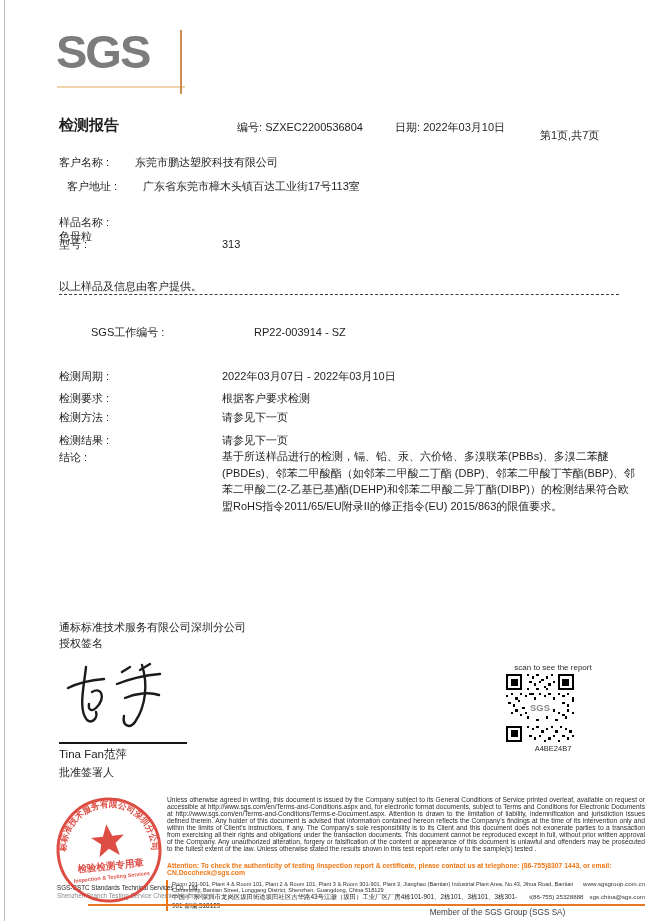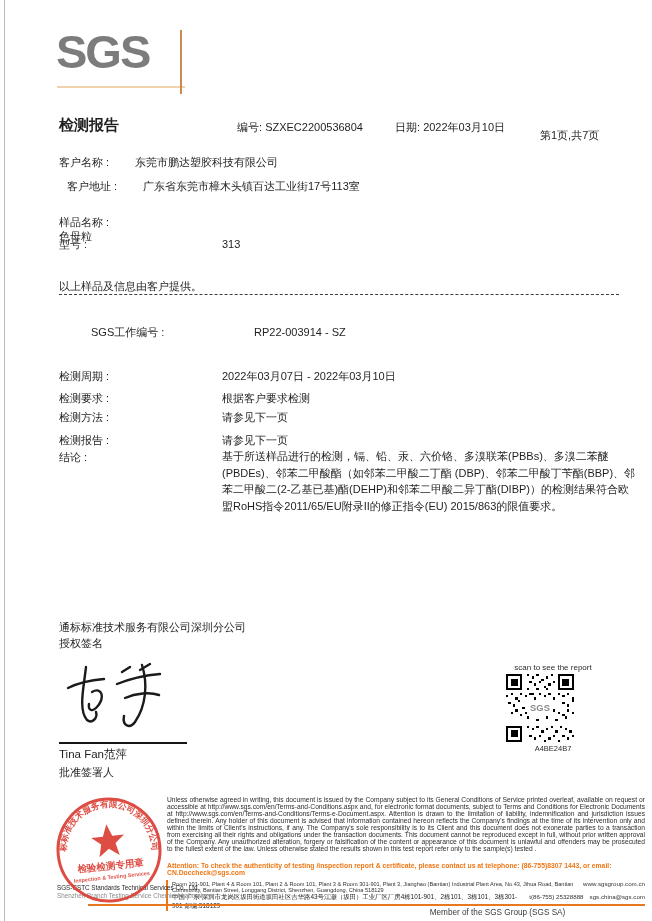--- a/index.html
+++ b/index.html
@@ -92,21 +92,21 @@
   </div>
   <div class="frow" style="left:59px;top:391px;">
     <span class="lbl-l">检测要求 :</span>
     <span>根据客户要求检测</span>
   </div>
   <div class="frow" style="left:59px;top:410px;">
     <span class="lbl-l">检测方法 :</span>
     <span>请参见下一页</span>
   </div>
   <div class="frow" style="left:59px;top:433px;">
-    <span class="lbl-l">检测报告 :</span>
+    <span class="lbl-l">检测结果 :</span>
     <span>请参见下一页</span>
   </div>
 
   <div class="frow" style="left:59px;top:450px;">结论 :</div>
   <div class="abs concl-text">基于所送样品进行的检测，镉、铅、汞、六价铬、多溴联苯(PBBs)、多溴二苯醚(PBDEs)、邻苯二甲酸酯（如邻苯二甲酸二丁酯 (DBP)、邻苯二甲酸丁苄酯(BBP)、邻苯二甲酸二(2-乙基已基)酯(DEHP)和邻苯二甲酸二异丁酯(DIBP)）的检测结果符合欧盟RoHS指令2011/65/EU附录II的修正指令(EU) 2015/863的限值要求。</div>
 
   <div class="frow" style="left:59px;top:620px;">通标标准技术服务有限公司深圳分公司</div>
   <div class="frow" style="left:59px;top:636px;">授权签名</div>
 
   <svg class="abs sigsvg" width="120" height="82" viewBox="0 0 120 82">

